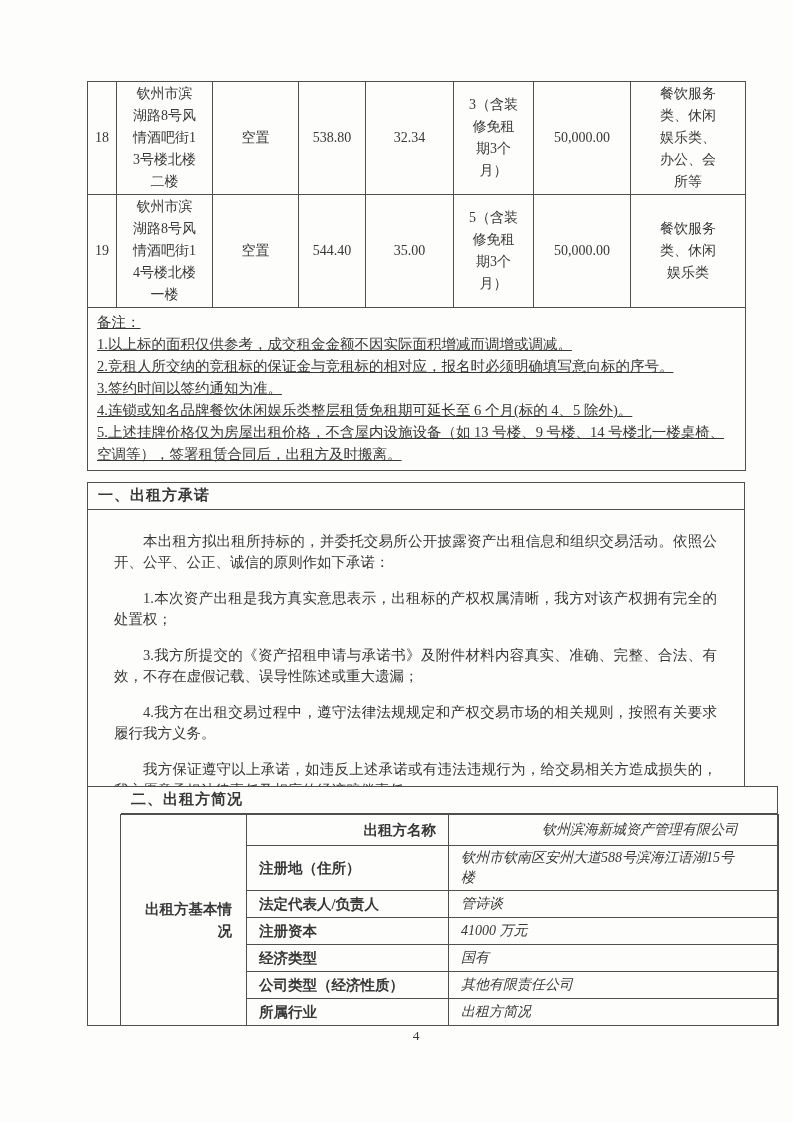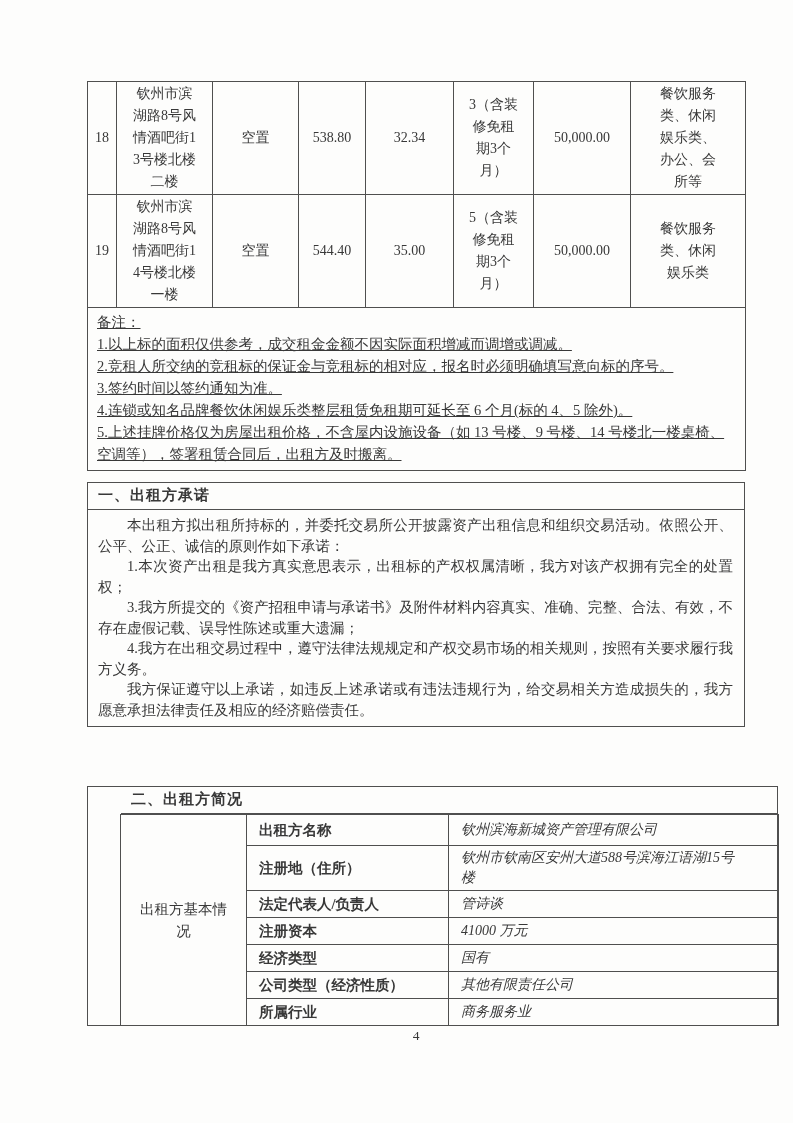--- a/index.html
+++ b/index.html
@@ -52,54 +52,54 @@
     padding:3px 10px 4px 10px;
     border-bottom:1px solid #4f4f4f;
     letter-spacing:1px;
   }
   .sec-body{
     padding:5px 11px 6px 10px;
     font-size:14.5px;
     line-height:20.5px;
     text-align:justify;
   }
-  .sec-body p{margin:0;text-indent:2em;}
+  .sec-body p{margin:16px;text-indent:2em;}
 
   .commitment{top:482px;}
   .profile{top:786px;padding-left:33px;}
 
   
   .profile-table td{
     border:1px solid #4f4f4f;
     font-size:14px;
     vertical-align:middle;
     padding:0 12px;
     word-break:break-all;
   }
   .profile-table{border-top:none;}
   .profile-table td.p-group{
-    font-weight:normal;
+    font-weight:bold;
     text-align:center;
     padding:0 14px;
     line-height:22px;
     font-size:14.5px;
   }
   .profile-table td.p-label{
     font-weight:bold;
     text-align:left;
     font-size:14.5px;
   }
   .profile-table td.p-value{
     text-align:left;
     padding:0 40px 0 12px;
     line-height:20px;
     font-style:italic;
   }
   .profile-table tr.r-single td{height:26px;}
-  .profile-table tr.r-name td{height:30px;}
+  .profile-table tr.r-name td{height:30px;text-align:right;}
   .profile-table tr.r-addr td{height:44px;}
 
   .page-num{
     position:absolute;
     top:1028px;left:87px;width:658px;
     text-align:center;
     font-size:13.5px;
   }
 </style>
 </head>
@@ -194,21 +194,21 @@
         <tr class="r-single">
           <td class="p-label">经济类型</td>
           <td class="p-value">国有</td>
         </tr>
         <tr class="r-single">
           <td class="p-label">公司类型（经济性质）</td>
           <td class="p-value">其他有限责任公司</td>
         </tr>
         <tr class="r-single">
           <td class="p-label">所属行业</td>
-          <td class="p-value">商务服务业</td>
+          <td class="p-value">出租方简况</td>
         </tr>
       </tbody>
     </table>
   </div>
 
   <div class="page-num">4</div>
 
 </div>
 
 </body></html>

